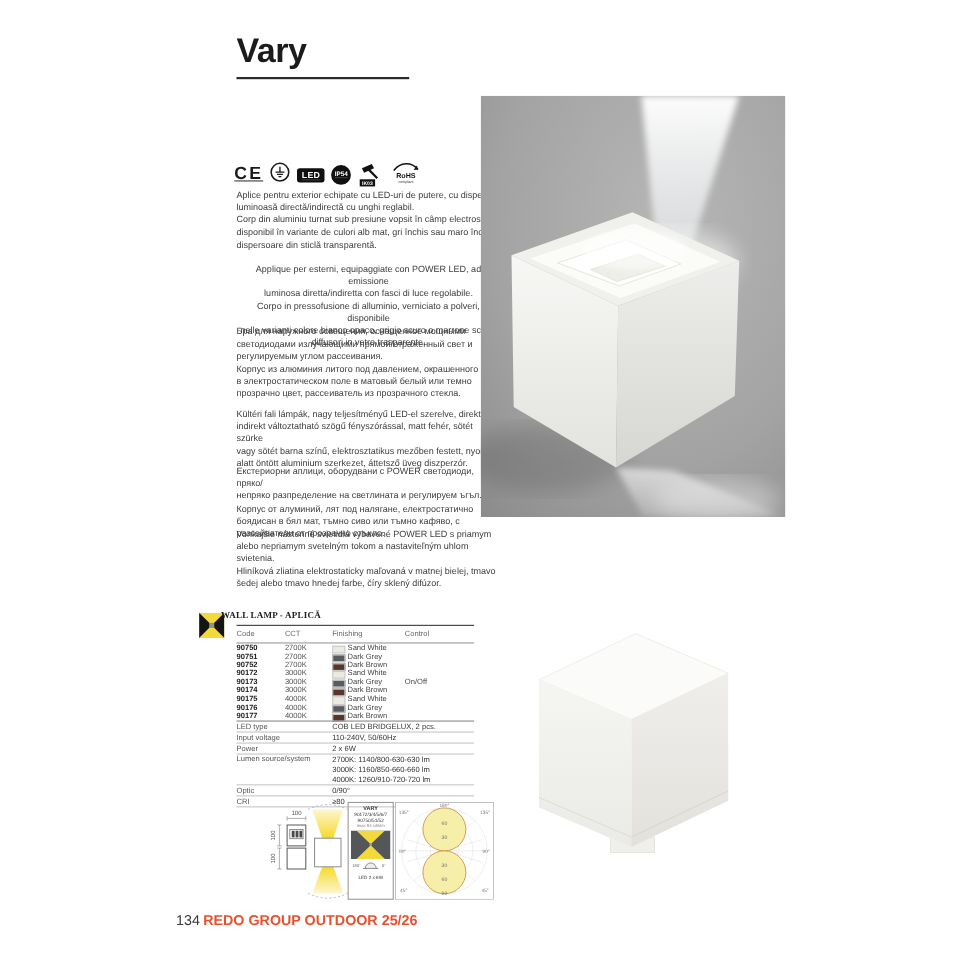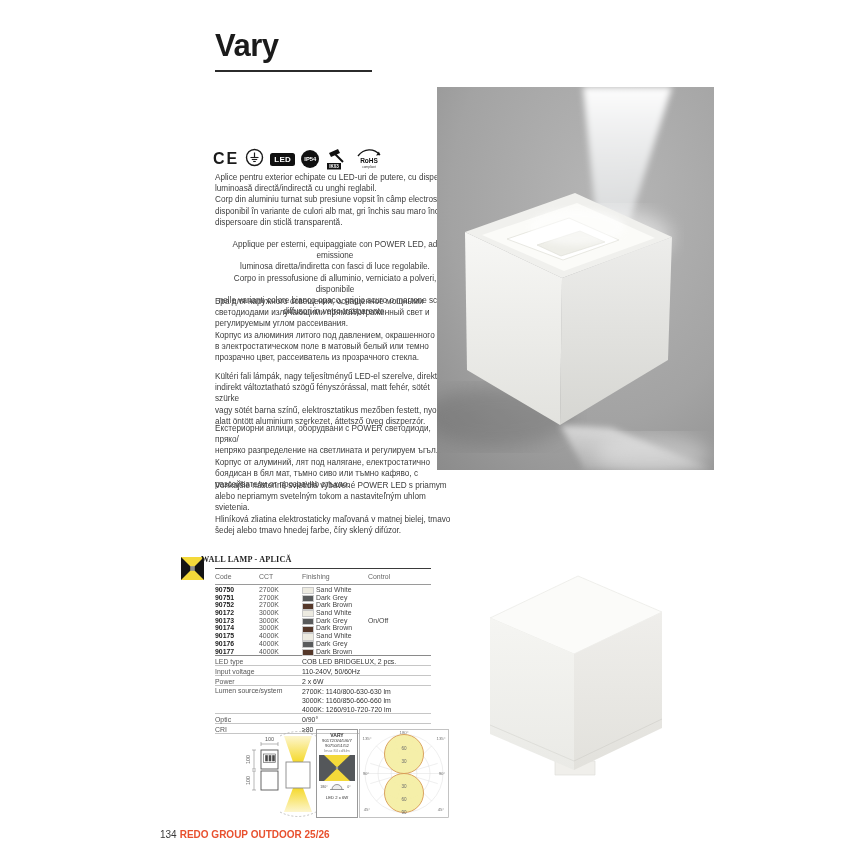--- a/index.html
+++ b/index.html
@@ -5,21 +5,21 @@
   html,body{margin:0;padding:0;background:#fff;}
   #page{position:relative;width:752px;height:868px;background:#ffffff;overflow:hidden;
         font-family:"Liberation Sans","DejaVu Sans",sans-serif;color:#3d3d3d;}
   .abs{position:absolute;}
   
   #title{left:215px;top:28px;font-size:31px;font-weight:bold;letter-spacing:-.5px;color:#1b1b1b;}
   #title-rule{left:215px;top:70px;width:157px;border-top:2px solid #2b2b2b;height:0;}
   
   .para{width:240px;font-size:8.2px;line-height:11.2px;color:#3d3d3d;white-space:pre-line;}
   
-  #certs{left:213px;top:146px;display:flex;align-items:center;gap:6px;height:26px;}
+  #certs{left:213px;top:146px;display:flex;align-items:center;gap:6px;height:26px;text-decoration:underline;}
   .ce-text{font-size:16px;font-weight:bold;color:#1a1a1a;letter-spacing:2px;}
   .led-box{width:25px;height:13px;background:#101010;border-radius:2.5px;color:#fff;
            font-size:8px;font-weight:bold;display:flex;align-items:center;justify-content:center;letter-spacing:.3px;}
   .ip-circ{width:18px;height:18px;background:#101010;border-radius:50%;color:#fff;
            font-size:5.8px;font-weight:bold;display:flex;align-items:center;justify-content:center;}
   
   .sec-title{font-size:8.2px;font-weight:bold;color:#1f1f1f;letter-spacing:.2px;}
   .rule{height:0;}
   .th{font-size:6.9px;color:#666;}
   #o-rows{left:215px;top:586px;width:216px;border-bottom:1px solid #8a8a8a;}
@@ -36,21 +36,21 @@
   .s-row .lab{position:absolute;left:0;top:1px;color:#555;}
   .s-row .val{position:absolute;left:87px;top:1px;color:#333;}
   .s-line{height:9px;line-height:9px;}
   
   .card{left:316px;top:729px;width:42px;height:89px;border:.8px solid #9a9a9a;box-sizing:border-box;
         text-align:center;font-size:4.3px;color:#333;}
   .card .t1{font-weight:bold;font-size:5px;margin-top:2px;}
   .card .t4{font-size:3.8px;color:#888;margin-top:1px;}
   .card .t5{font-size:4.2px;margin-top:1.5px;}
   
-  #footer{left:160px;top:829px;font-size:10px;}
+  #footer{left:160px;top:829px;font-size:13px;}
   #footer .num{color:#3a3a3a;}
   #footer .brand{color:#e8502e;font-weight:bold;margin-left:3px;}
   
   #photo{left:437px;top:87px;width:277px;height:383px;}
   #product{left:455px;top:555px;width:260px;height:230px;}
 </style>
 </head>
 <body>
 
 <div id="page">

